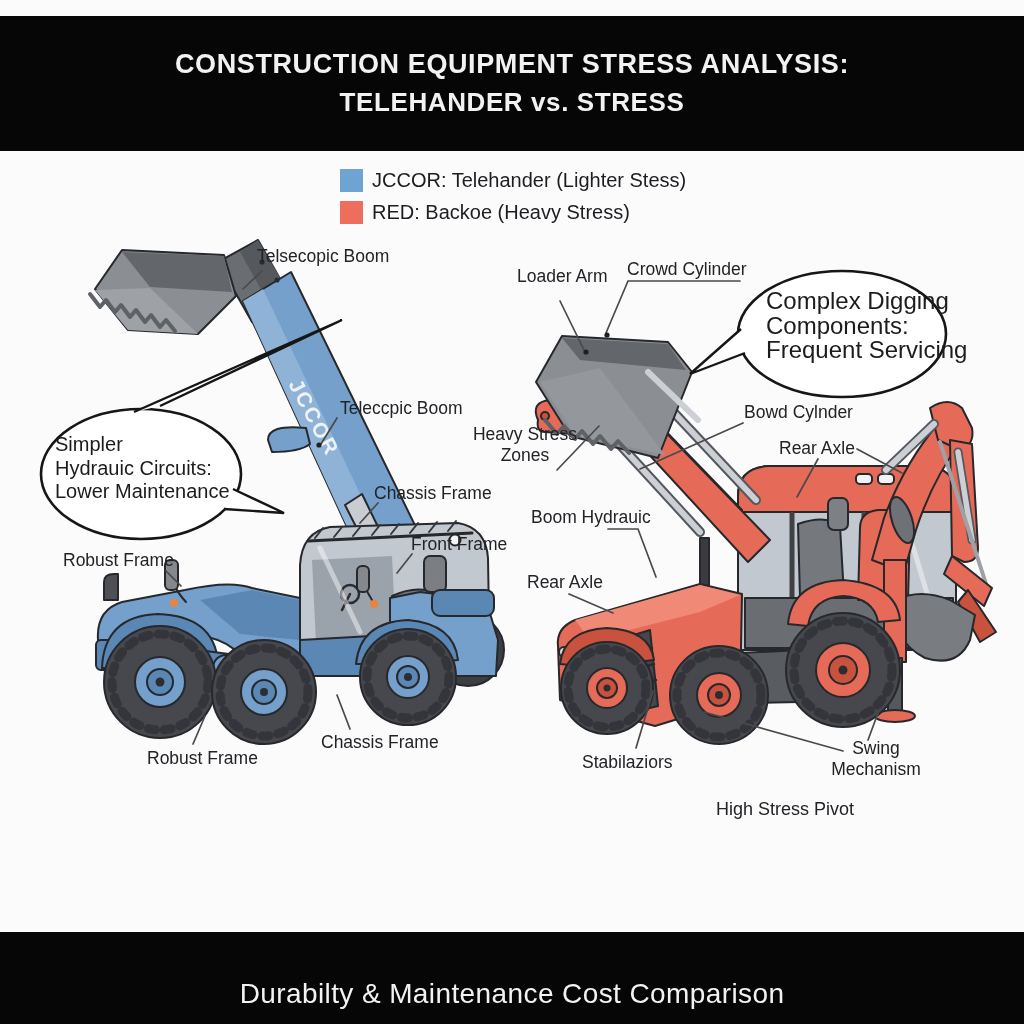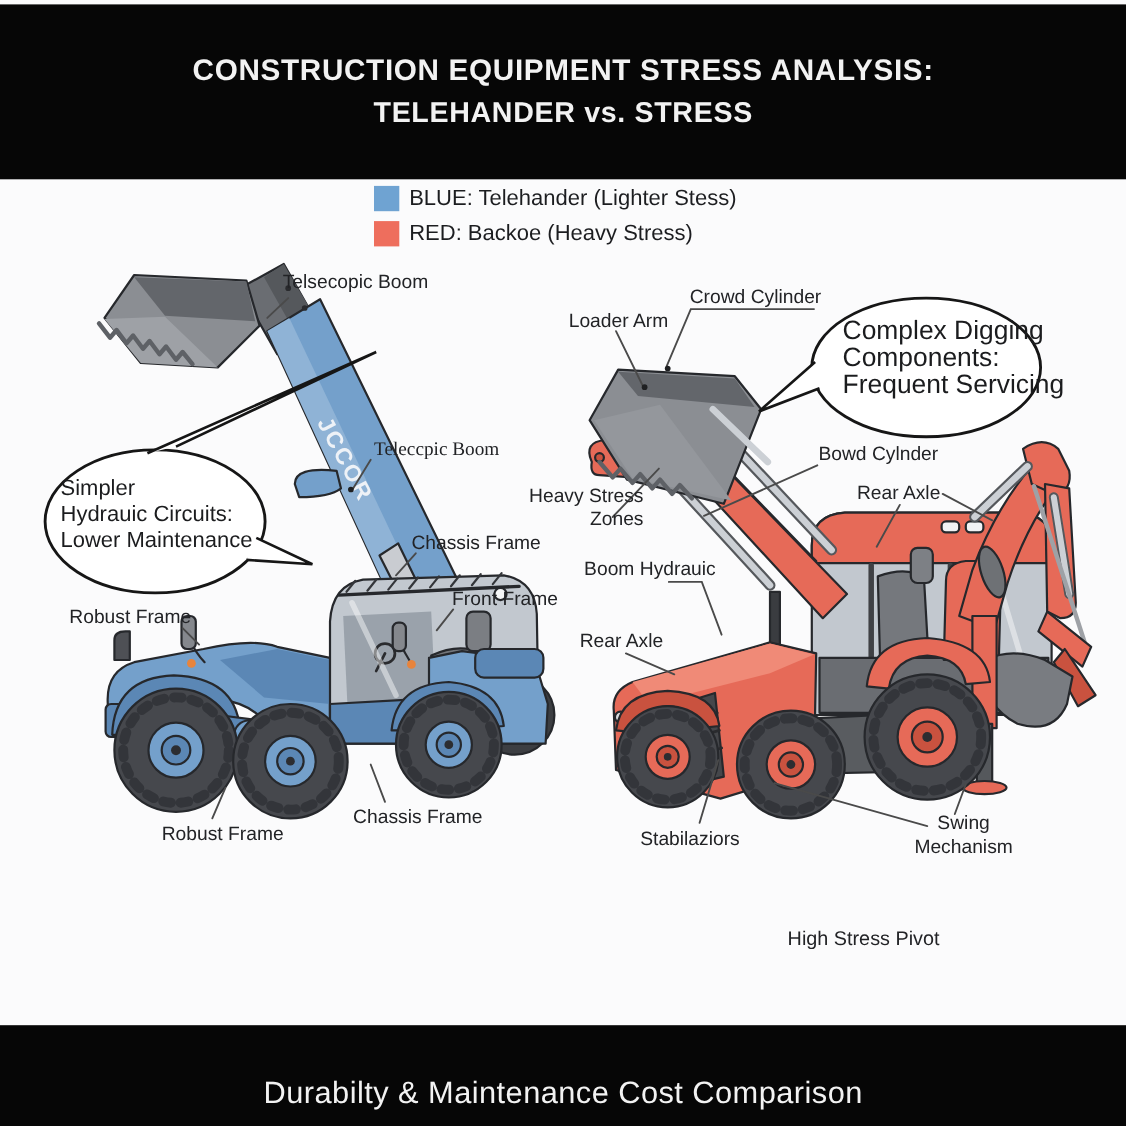--- a/index.html
+++ b/index.html
@@ -4,41 +4,41 @@
 <style>
   html,body{margin:0;padding:0;background:#e9e9e9;}
   .stage{
     position:relative;width:1024px;height:1024px;overflow:hidden;
     background:var(--page-bg,#fbfbfc);
     font-family:"Liberation Sans",sans-serif;
   }
   
   .banner{position:absolute;left:0;width:1024px;background:var(--banner-bg,#060606);
     display:flex;flex-direction:column;align-items:center;justify-content:center;}
-  .banner-top{top:4px;height:159px;gap:7px;}
+  .banner-top{top:16px;height:135px;gap:7px;}
   .banner-bottom{top:932px;height:124px;}
   .title1{color:var(--banner-text,#f2f2f2);font-size:27px;font-weight:700;letter-spacing:.6px;}
   .title2{color:var(--banner-text,#f2f2f2);font-size:26px;font-weight:700;letter-spacing:.6px;}
   .caption{color:var(--banner-text,#f2f2f2);font-size:28px;font-weight:500;letter-spacing:.4px;}
   .bottom-strip{position:absolute;left:0;bottom:0;width:1024px;height:8px;background:#161a31;}
   
   .legend-row{position:absolute;display:flex;align-items:center;height:24px;}
   .legend-row.r1{left:340px;top:168px;}
   .legend-row.r2{left:340px;top:200px;}
   .legend-swatch{width:23px;height:23px;margin-right:9px;flex:0 0 auto;}
   .swatch-blue{background:var(--legend-blue,#6fa3d2);}
   .swatch-red{background:var(--legend-red,#ee6e5d);}
   .legend-text{font-size:20px;color:#1c1d20;white-space:nowrap;}
   
   .art{position:absolute;left:0;top:0;width:1024px;height:1024px;}
   
   .label{position:absolute;font-size:17.5px;color:var(--label-text,#222326);
     white-space:nowrap;line-height:20px;z-index:5;}
   .label.wrap{white-space:normal;text-align:center;line-height:21px;}
-  .label.big{font-size:18px;margin-top:44px;}
+  .label.big{font-size:18px;}
   .bubble-text{position:absolute;z-index:6;color:#1b1c1e;}
   .bubble-text div{white-space:nowrap;}
   .bt-left{left:55px;top:433px;font-size:20px;line-height:23.5px;}
   .bt-right{left:766px;top:289px;font-size:24px;line-height:24.5px;}
 </style>
 </head>
 <body>
 
 <div class="stage">
 
@@ -235,51 +235,51 @@
       <path d="M636,748 L653,691"></path>
       <path d="M704,712 L843,751"></path>
       <path d="M878,713 L868,740"></path>
       <circle cx="319" cy="445" r="2.6" fill="#1f2022" stroke="none"></circle>
       <circle cx="586" cy="352" r="2.6" fill="#1f2022" stroke="none"></circle>
       <circle cx="607" cy="335" r="2.6" fill="#1f2022" stroke="none"></circle>
     </g>
   </svg>
 
   <div class="label" style="left:257px;top:246px;">Telsecopic Boom</div>
-  <div class="label" style="left:340px;top:398px;font-family:Liberation Serif, serif;">Teleccpic Boom</div>
+  <div class="label" style="left:340px;top:398px;">Teleccpic Boom</div>
   <div class="label" style="left:374px;top:483px;">Chassis Frame</div>
   <div class="label" style="left:411px;top:534px;">Front Frame</div>
   <div class="label" style="left:63px;top:550px;">Robust Frame</div>
   <div class="label" style="left:147px;top:748px;">Robust Frame</div>
   <div class="label" style="left:321px;top:732px;">Chassis Frame</div>
-  <div class="label" style="left:517px;top:281px;">Loader Arm</div>
+  <div class="label" style="left:517px;top:266px;">Loader Arm</div>
   <div class="label" style="left:627px;top:259px;">Crowd Cylinder</div>
   <div class="label" style="left:744px;top:402px;text-align:center;">Bowd Cylnder</div>
   <div class="label" style="left:779px;top:438px;">Rear Axle</div>
-  <div class="label wrap" style="left:465px;top:440px;width:120px;text-align:right;">Heavy Stress Zones</div>
+  <div class="label wrap" style="left:465px;top:424px;width:120px;">Heavy Stress Zones</div>
   <div class="label" style="left:531px;top:507px;">Boom Hydrauic</div>
   <div class="label" style="left:527px;top:572px;">Rear Axle</div>
   <div class="label" style="left:582px;top:752px;">Stabilaziors</div>
   <div class="label wrap" style="left:820px;top:738px;width:112px;">Swing Mechanism</div>
   <div class="label big" style="left:716px;top:799px;">High Stress Pivot</div>
 
   <div class="bubble-text bt-left">
     <div>Simpler</div>
     <div>Hydrauic Circuits:</div>
     <div>Lower Maintenance</div>
   </div>
   <div class="bubble-text bt-right">
     <div>Complex Digging</div>
     <div>Components:</div>
     <div>Frequent Servicing</div>
   </div>
 
   <div class="legend-row r1">
     <span class="legend-swatch swatch-blue"></span>
-    <span class="legend-text">BLUE: Telehander (Lighter Stess)</span>
+    <span class="legend-text">JCCOR: Telehander (Lighter Stess)</span>
   </div>
   <div class="legend-row r2">
     <span class="legend-swatch swatch-red"></span>
     <span class="legend-text">RED: Backoe  (Heavy Stress)</span>
   </div>
 
   <div class="banner banner-top">
     <div class="title1">CONSTRUCTION EQUIPMENT STRESS ANALYSIS:</div>
     <div class="title2">TELEHANDER vs. STRESS</div>
   </div>

